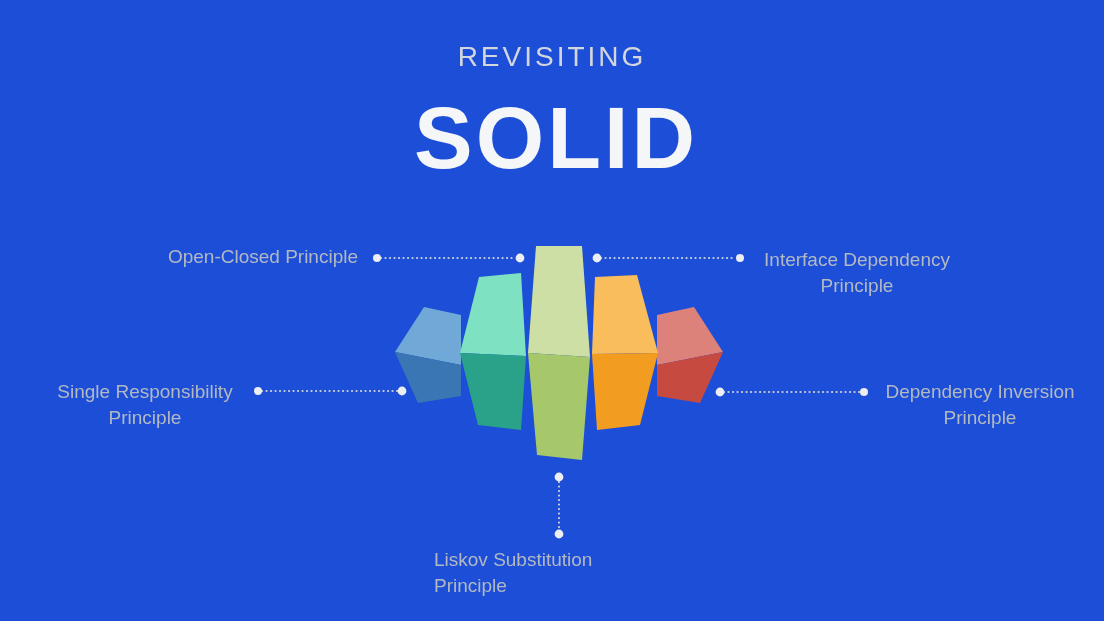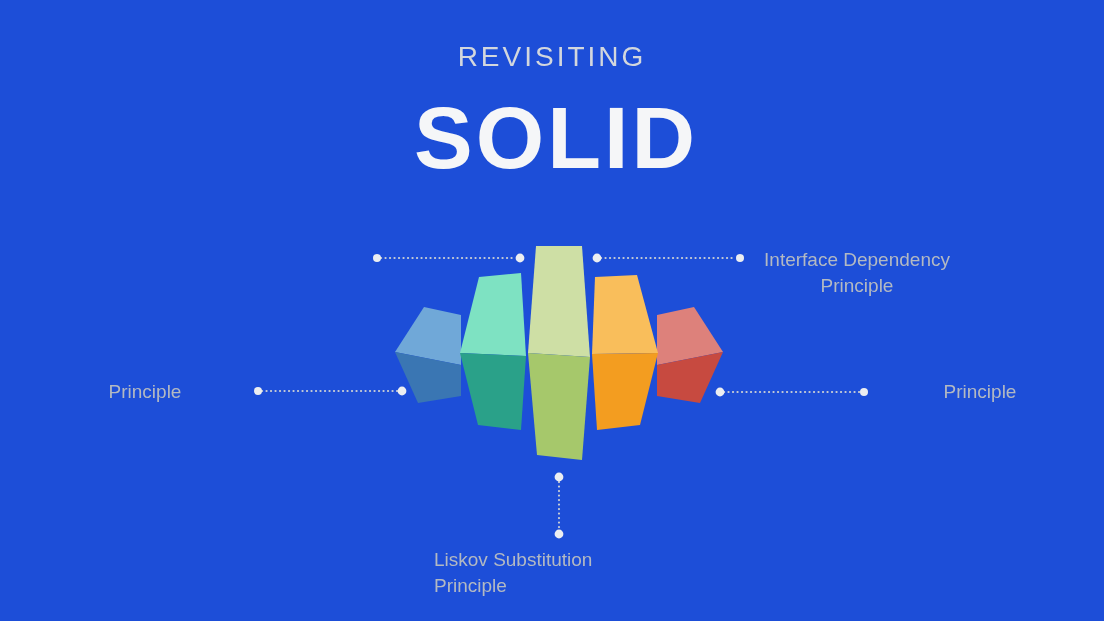--- a/index.html
+++ b/index.html
@@ -110,31 +110,36 @@
       <polygon points="592,354 658,353 640,425 597,430" fill="#f39d20"></polygon>
     </g>
 
     <g>
       <polygon points="536,246 582,246 590,357 528,353" fill="#cedfa5"></polygon>
       <polygon points="528,353 590,357 582,460 537,455" fill="#a6c86b"></polygon>
     </g>
   </svg>
 
   <div class="label label-srp">
+    <div>Single Responsibility</div>
     <div>Principle</div>
   </div>
 
+  <div class="label label-ocp">
+    <div>Open-Closed Principle</div>
+  </div>
 
   <div class="label label-lsp">
     <div>Liskov Substitution</div>
     <div>Principle</div>
   </div>
 
   <div class="label label-isp">
     <div>Interface Dependency</div>
     <div>Principle</div>
   </div>
 
   <div class="label label-dip">
+    <div>Dependency Inversion</div>
     <div>Principle</div>
   </div>
 
 </div>
 
 </body></html>

